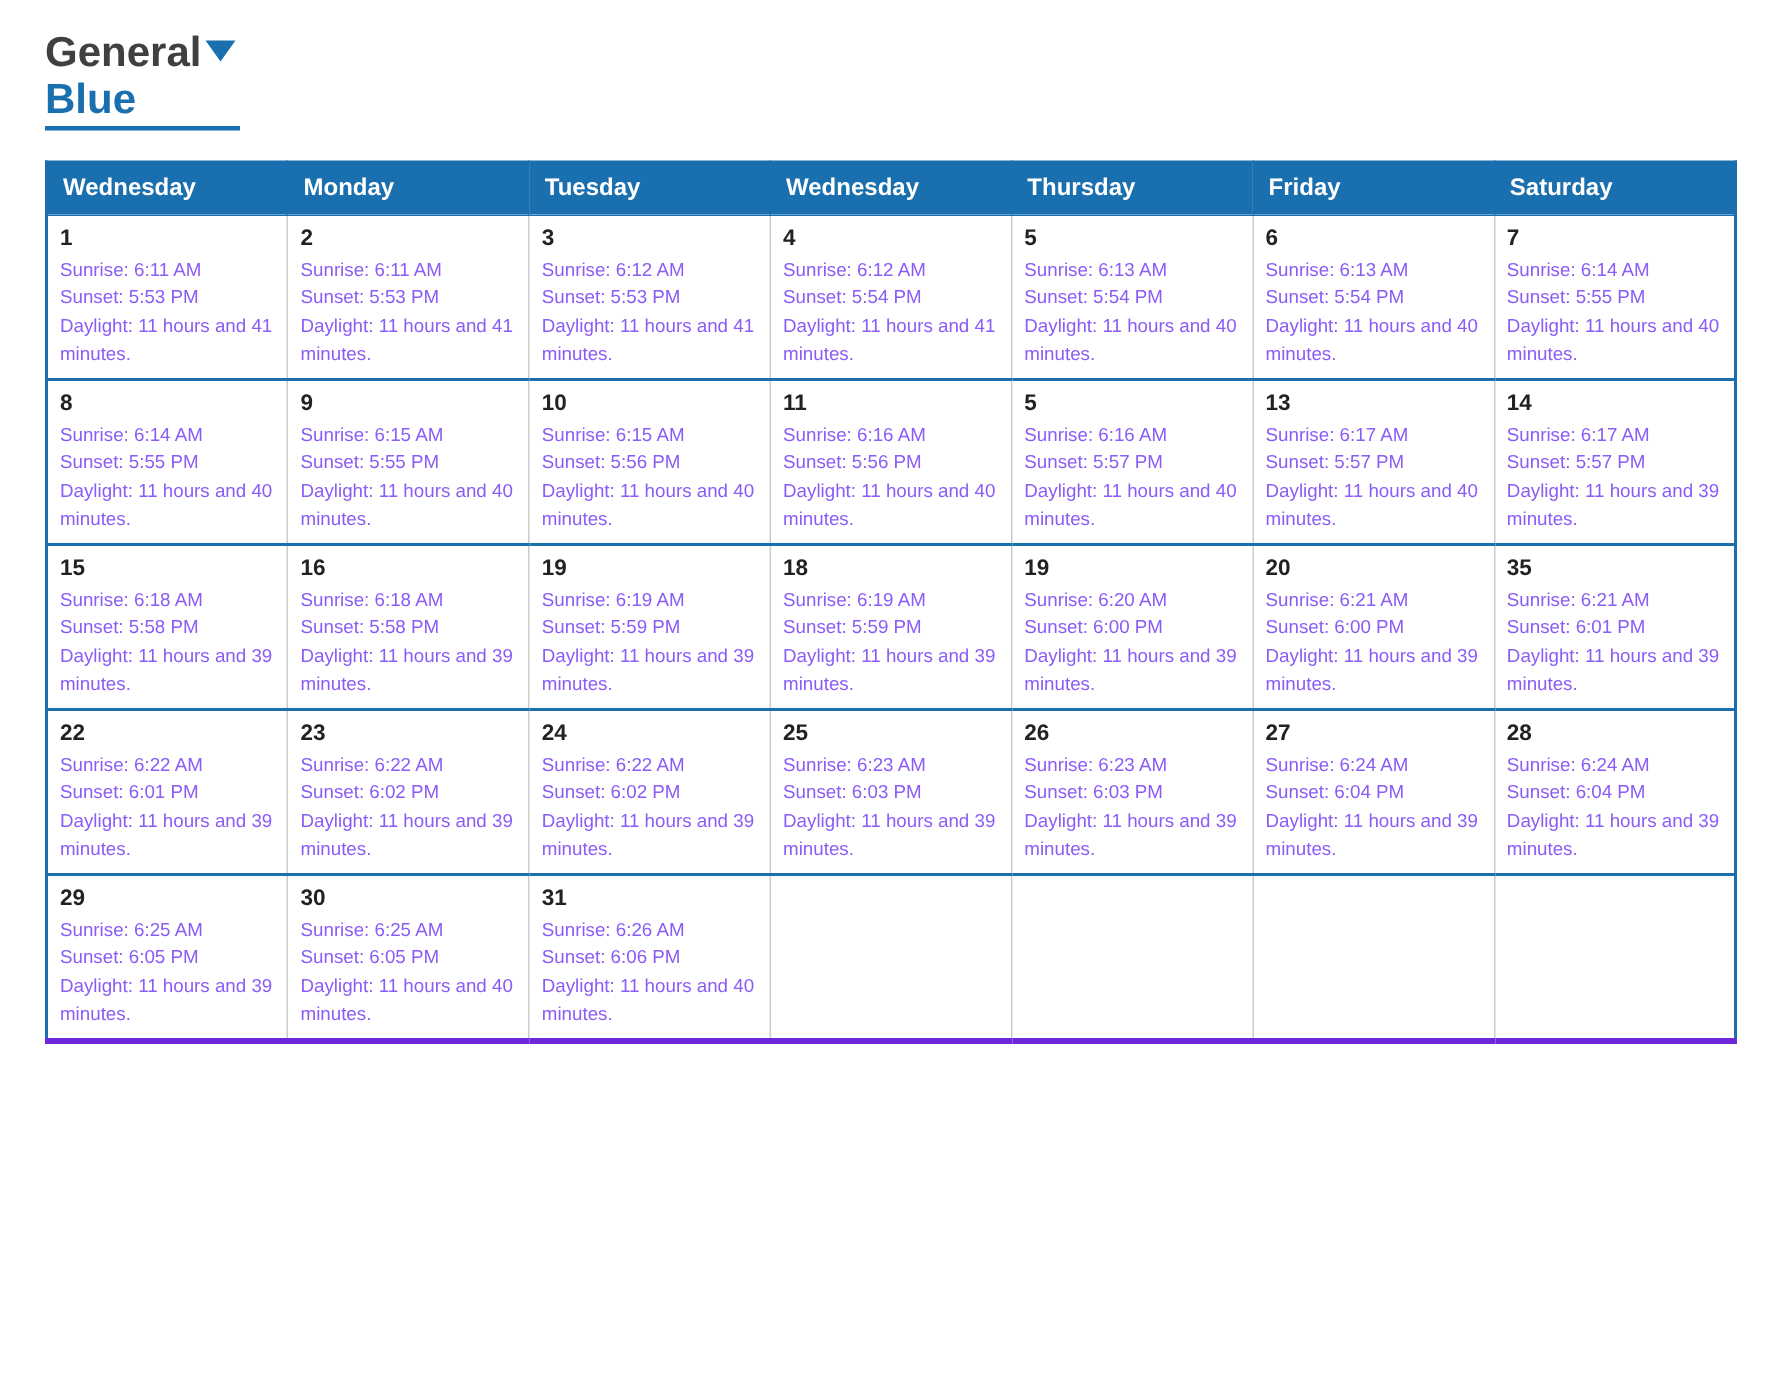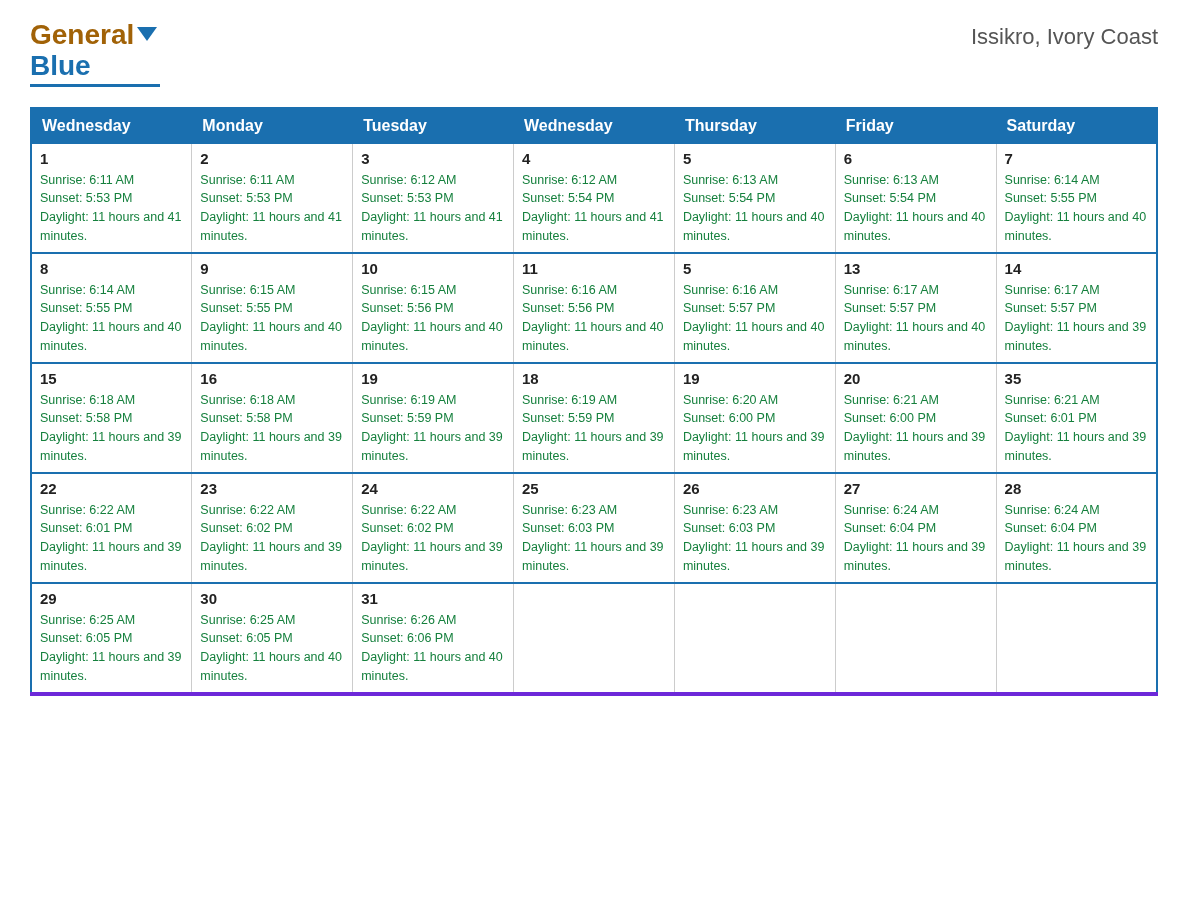--- a/index.html
+++ b/index.html
@@ -21,21 +21,21 @@
       display: flex;
       flex-direction: column;
       align-items: flex-start;
     }
     .logo-text {
       font-size: 28px;
       font-weight: bold;
       color: #1a1a1a;
       line-height: 1.1;
     }
-    .logo-general { color: #a16207; margin-top: 32px; }
+    .logo-general { color: #404040; margin-top: 32px; }
     .logo-blue { color: #1a6faf; }
     .logo-triangle {
       display: inline-block;
       width: 0;
       height: 0;
       border-left: 10px solid transparent;
       border-right: 10px solid transparent;
       border-top: 14px solid #1a6faf;
       margin-left: 3px;
       vertical-align: middle;
@@ -95,39 +95,38 @@
     .day-number {
       font-size: 15px;
       font-weight: bold;
       color: #222;
       display: block;
       margin-bottom: 4px;
     }
     .day-info {
       font-size: 12.5px;
       line-height: 1.5;
-      color: #15803d;
+      color: #8b5cf6;
     }
     .empty-cell {
       background: #fff;
     }
   </style>
 </head>
 <body>
 
 <div class="header">
   <div class="logo">
     <div class="logo-text">
       <span class="logo-general">General</span><span class="logo-triangle"></span><br>
       <span class="logo-blue">Blue</span>
     </div>
     <div class="logo-line"></div>
   </div>
   <div class="header-right">
-    <div class="location">Issikro, Ivory Coast</div>
   </div>
 </div>
 
 <table class="calendar">
   <thead>
     <tr>
     <th>Wednesday</th>
         <th>Monday</th>
         <th>Tuesday</th>
         <th>Wednesday</th>

